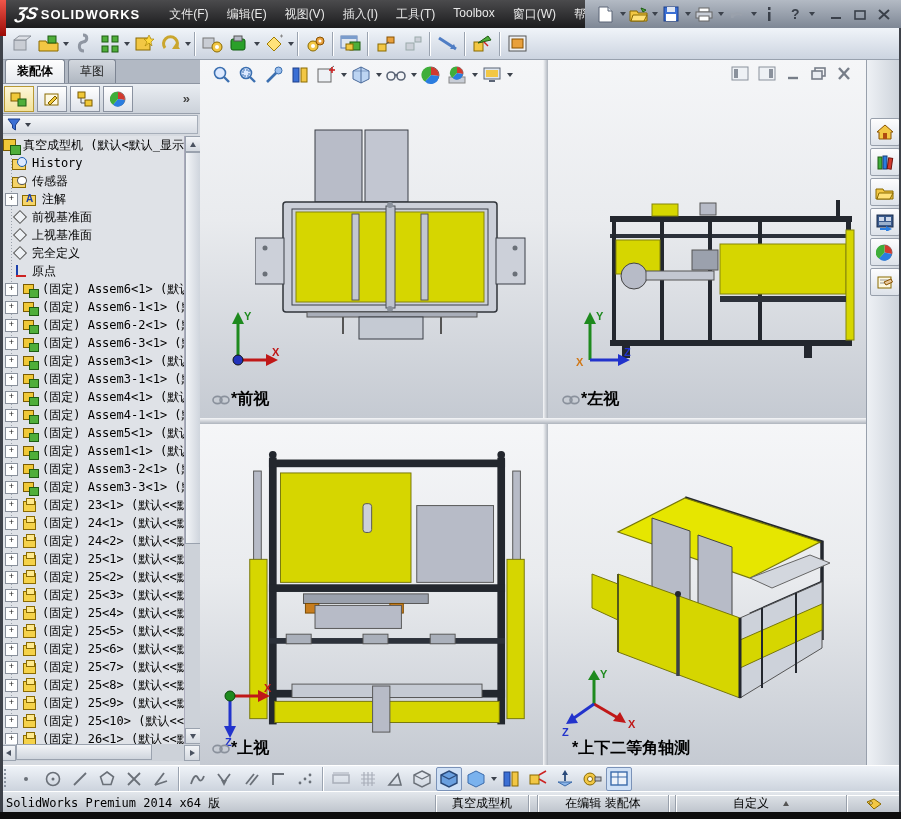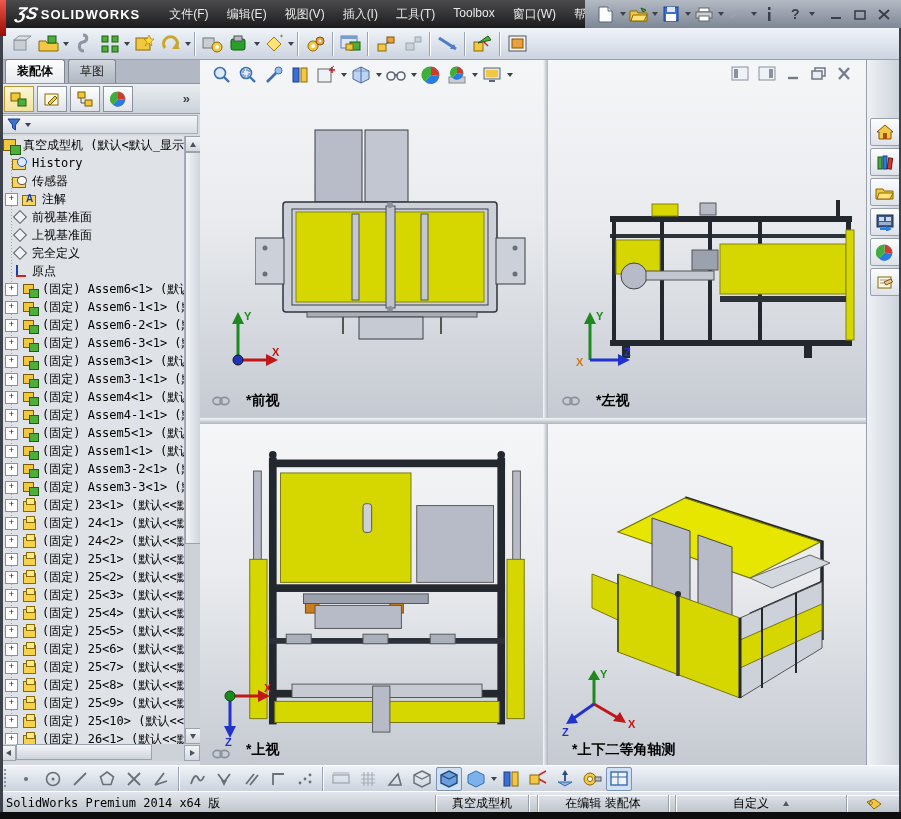--- a/index.html
+++ b/index.html
@@ -82,21 +82,21 @@
   .tri-rt{width:0;height:0;border-top:3px solid transparent;border-bottom:3px solid transparent;border-left:5px solid #4a5260;}
   
   .gfx{position:absolute;left:200px;top:60px;width:666px;height:705px;background:#c9ced6;}
   .vp{position:absolute;background:linear-gradient(#f5f6f8 0%,#e9ebee 45%,#c5cad2 100%);overflow:hidden;}
   .vpA{left:0;top:0;width:343px;height:358px;}
   .vpB{left:348px;top:0;width:318px;height:358px;}
   .vpC{left:0;top:364px;width:343px;height:341px;}
   .vpD{left:348px;top:364px;width:318px;height:341px;}
   .split-v{position:absolute;left:343px;top:0;width:5px;height:705px;background:linear-gradient(90deg,#f6f7f9,#aeb4bd);}
   .split-h{position:absolute;left:0;top:358px;width:666px;height:6px;background:linear-gradient(#f6f7f9,#aeb4bd);}
-  .vp-label{position:absolute;display:flex;align-items:center;gap:16px;font-weight:bold;font-size:14px;color:#000;}
+  .vp-label{position:absolute;display:flex;align-items:center;gap:1px;font-weight:bold;font-size:16px;color:#000;}
   .hud{position:absolute;left:10px;top:3px;height:24px;display:flex;align-items:center;gap:2px;z-index:5;}
   .hud .ti{width:24px;height:24px;}
   .docwin{position:absolute;right:14px;top:6px;display:flex;gap:9px;align-items:center;z-index:5;}
   
   .taskpane{position:absolute;left:866px;top:60px;width:35px;height:705px;
             background:linear-gradient(90deg,#eef1f5,#ccd2da);border-left:1px solid #98a0ac;box-sizing:border-box;}
   .tp-btn{width:28px;height:26px;margin:2px auto 0 auto;border:1px solid #98a0ac;border-radius:2px;
           background:linear-gradient(#fdfdfe,#dde2e9);display:flex;align-items:center;justify-content:center;}
   .tp-stack{position:absolute;left:0;top:56px;width:35px;}
   
@@ -789,21 +789,21 @@
       </svg>
       <svg class="abs" style="left:10px;top:258px;" width="70" height="64">
         <line x1="20" y1="14" x2="50" y2="14" stroke="#c01818" stroke-width="3"></line>
           <polygon points="60,14 48,8 48,20" fill="#c01818"></polygon>
         <line x1="20" y1="14" x2="20" y2="46" stroke="#2233cc" stroke-width="3"></line>
           <polygon points="20,56 14,44 26,44" fill="#2233cc"></polygon>
         <circle cx="20" cy="14" r="5" fill="#1e8a1e" stroke="#0c4a0c"></circle>
         <text x="54" y="10" fill="#c01818" font-size="11" font-weight="bold">X</text>
         <text x="15" y="64" fill="#2233cc" font-size="11" font-weight="bold">Z</text>
       </svg>
-      <div class="vp-label" style="left:12px;bottom:6px;align-items:flex-end;">
+      <div class="vp-label" style="left:12px;bottom:6px;">
         <svg width="18" height="10">
             <ellipse cx="5.5" cy="5" rx="4.5" ry="3.6" fill="none" stroke="#8a919c" stroke-width="1.6"></ellipse>
             <ellipse cx="12.5" cy="5" rx="4.5" ry="3.6" fill="none" stroke="#8a919c" stroke-width="1.6"></ellipse>
           </svg>
         <span>*上视</span>
       </div>
     </div>
 
     <div class="vp vpD">
       <svg class="abs" style="left:42px;top:66px;" width="264" height="224" viewBox="0 0 264 224">

